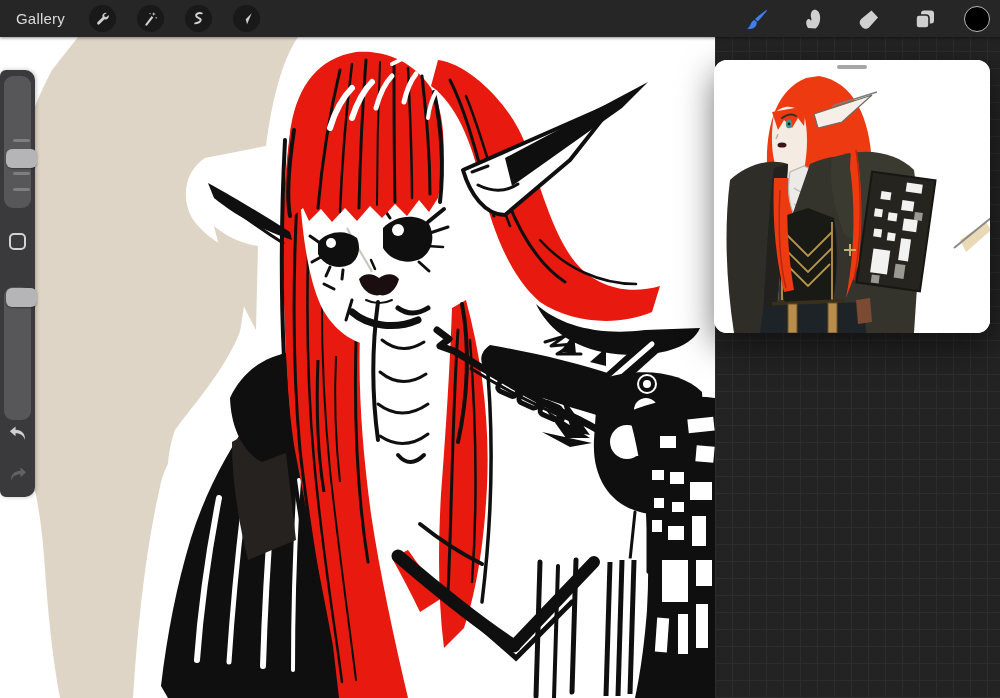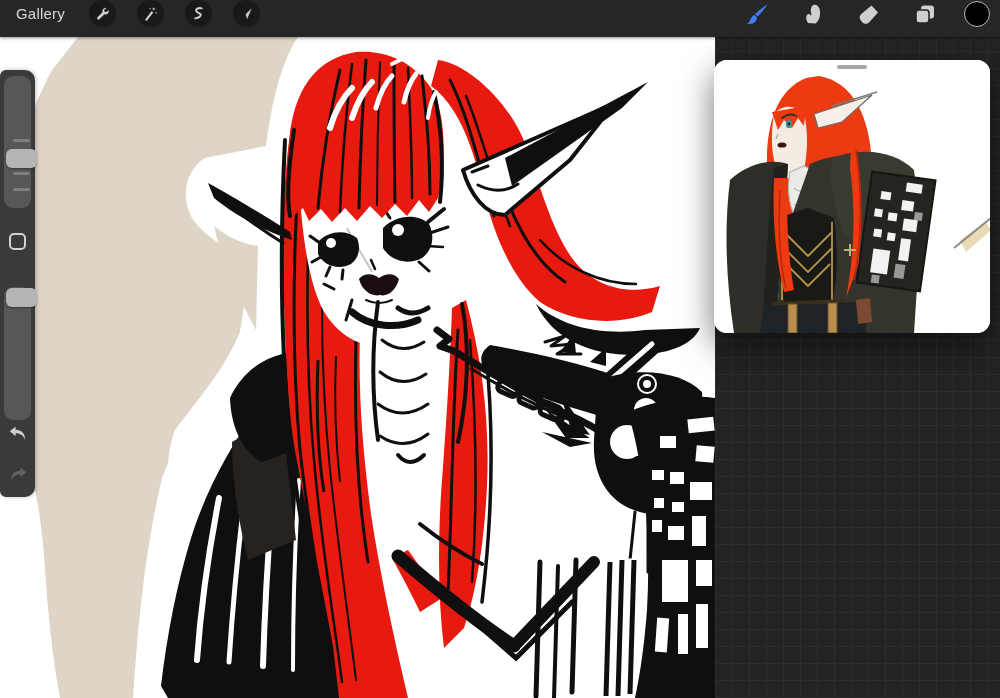--- a/index.html
+++ b/index.html
@@ -1,21 +1,21 @@
 <!DOCTYPE html>
 <html style="--c-toolbar-bg: #262626; --c-toolbar-button-bg: #191919; --c-icon-gray: #cfcfcf; --c-accent-blue: #3f7ef0; --c-workspace-bg: #232323; --c-grid-line: #2d2d2d; --c-sidebar-bg: #3a3a3c; --c-slider-track: #57575a; --c-slider-handle: #b5b5b7; --c-canvas-white: #ffffff; --c-wash-beige: #ded5c6; --c-ink-black: #100f0f; --c-hair-red: #e8190e; --c-ref-hair-red: #ee3a11; --c-ref-jacket-olive: #34332c; --c-ref-gold: #b9964a; --c-teal-eye: #3d9596; --c-current-color: #000000;"><head>
 <meta charset="utf-8">
 <style>
   html,body{margin:0;padding:0;background:#000;}
   #app{position:relative;width:1000px;height:698px;overflow:hidden;
        font-family:"Liberation Sans",sans-serif;background:var(--c-workspace-bg,#232323);}
 
   
   .toolbar{position:absolute;left:0;top:0;width:1000px;height:37px;
-    background:var(--c-toolbar-bg,#262626);display:flex;align-items:flex-start;
+    background:var(--c-toolbar-bg,#262626);display:flex;align-items:center;
     justify-content:space-between;z-index:40;box-shadow:0 1px 3px rgba(0,0,0,.45);}
   .tb-left,.tb-right{display:flex;align-items:center;}
   .gallery-btn{color:#d9d9d9;font-size:15px;margin:0 14px 0 16px;letter-spacing:.2px;cursor:default;}
   .round-btn{width:27px;height:27px;border-radius:50%;background:#191919;
     display:flex;align-items:center;justify-content:center;margin:0 10.5px;}
   .round-btn svg{display:block;}
   .flat-btn{width:34px;height:27px;display:flex;align-items:center;justify-content:center;margin:0 11px;}
   .color-well{width:26px;height:26px;border-radius:50%;background:var(--c-current-color,#000);
     border:1.5px solid #b9b9b9;margin:0 10px 0 11px;box-sizing:border-box;}
 

